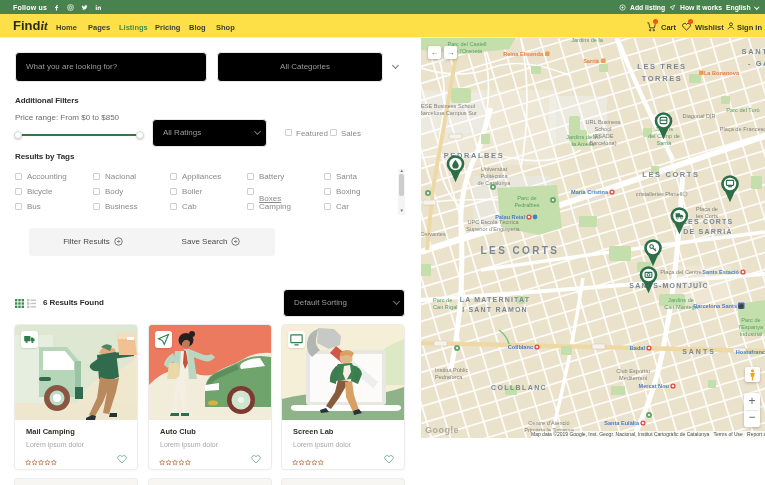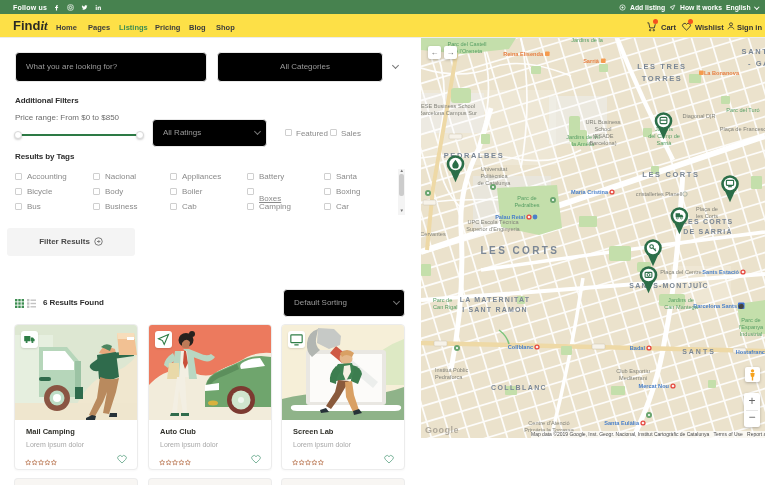--- a/index.html
+++ b/index.html
@@ -152,21 +152,25 @@
       <span class="cblab" style="left:259px; top:164px;">Camping</span>
       <span class="cb" style="left:324px; top:165px;"></span>
       <span class="cblab" style="left:336px; top:164px;">Car</span>
     </div>
 
   <div style="position:absolute; left:398px; top:131px; width:7px; height:46px; background:#f4f4f4;"></div>
   <div style="position:absolute; left:399px; top:136px; width:5px; height:22px; background:#cccccc; border-radius:2px;"></div>
   <div style="position:absolute; left:399.5px; top:130px; font-size:4.5px; color:#777;">▲</div>
   <div style="position:absolute; left:399.5px; top:170px; font-size:4.5px; color:#777;">▼</div>
 
-  <div class="btn" style="left:7px;font-weight:bold;">Filter Results<svg width="9" height="9" viewBox="0 0 24 24" fill="none" stroke="#555" stroke-width="2">
+  <div class="btn" style="left:29px;">Filter Results<svg width="9" height="9" viewBox="0 0 24 24" fill="none" stroke="#555" stroke-width="2">
+        <circle cx="12" cy="12" r="10"></circle>
+        <path d="M8 12h7M12 8.5 15.5 12 12 15.5"></path>
+      </svg></div>
+  <div class="btn" style="left:147px;">Save Search<svg width="9" height="9" viewBox="0 0 24 24" fill="none" stroke="#555" stroke-width="2">
         <circle cx="12" cy="12" r="10"></circle>
         <path d="M8 12h7M12 8.5 15.5 12 12 15.5"></path>
       </svg></div>
 
   <svg style="position:absolute; left:15px; top:261px;" width="9" height="9">
       <g fill="#3e8e52">
         <rect x="0" y="0" width="2.4" height="2.4"></rect>
         <rect x="3.3" y="0" width="2.4" height="2.4"></rect>
         <rect x="6.6" y="0" width="2.4" height="2.4"></rect>
         <rect x="0" y="3.3" width="2.4" height="2.4"></rect>

